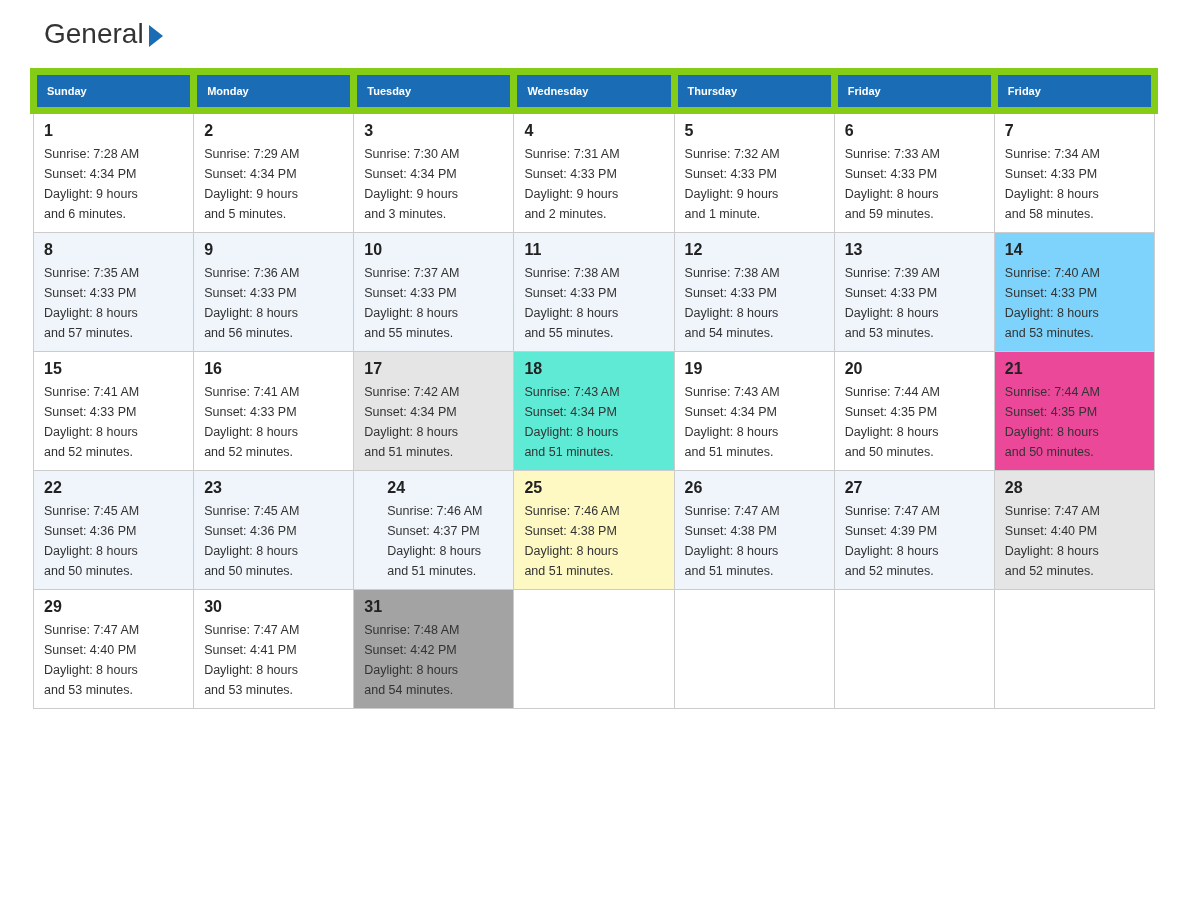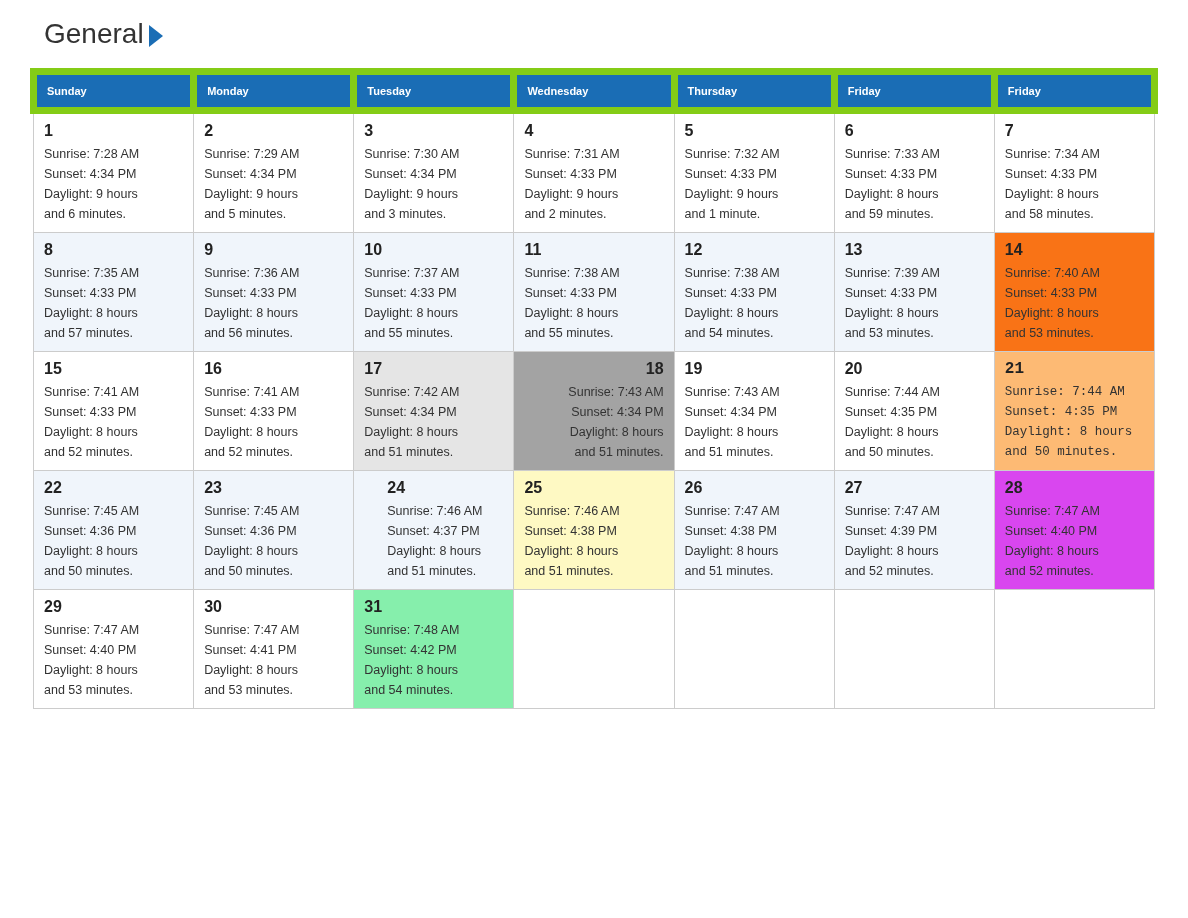--- a/index.html
+++ b/index.html
@@ -176,51 +176,51 @@
           <div class="day-info">Sunrise: 7:38 AM<br>Sunset: 4:33 PM<br>Daylight: 8 hours<br>and 55 minutes.</div>
         </td>
         <td style="background: rgb(240, 245, 251);">
           <span class="day-num">12</span>
           <div class="day-info">Sunrise: 7:38 AM<br>Sunset: 4:33 PM<br>Daylight: 8 hours<br>and 54 minutes.</div>
         </td>
         <td style="background: rgb(240, 245, 251);">
           <span class="day-num">13</span>
           <div class="day-info">Sunrise: 7:39 AM<br>Sunset: 4:33 PM<br>Daylight: 8 hours<br>and 53 minutes.</div>
         </td>
-        <td style="background: #f97316; margin-top: 12px;">
+        <td style="background: #7dd3fc; margin-top: 12px;">
           <span class="day-num">14</span>
           <div class="day-info">Sunrise: 7:40 AM<br>Sunset: 4:33 PM<br>Daylight: 8 hours<br>and 53 minutes.</div>
         </td>
       </tr>
       <tr>
         <td style="background: rgb(255, 255, 255);">
           <span class="day-num">15</span>
           <div class="day-info">Sunrise: 7:41 AM<br>Sunset: 4:33 PM<br>Daylight: 8 hours<br>and 52 minutes.</div>
         </td>
         <td style="background: rgb(255, 255, 255);">
           <span class="day-num">16</span>
           <div class="day-info">Sunrise: 7:41 AM<br>Sunset: 4:33 PM<br>Daylight: 8 hours<br>and 52 minutes.</div>
         </td>
         <td style="background: #e5e5e5;">
           <span class="day-num">17</span>
           <div class="day-info">Sunrise: 7:42 AM<br>Sunset: 4:34 PM<br>Daylight: 8 hours<br>and 51 minutes.</div>
         </td>
-        <td style="background: #a3a3a3; text-align: right;">
+        <td style="background: #5eead4;">
           <span class="day-num">18</span>
           <div class="day-info">Sunrise: 7:43 AM<br>Sunset: 4:34 PM<br>Daylight: 8 hours<br>and 51 minutes.</div>
         </td>
         <td style="background: rgb(255, 255, 255);">
           <span class="day-num">19</span>
           <div class="day-info">Sunrise: 7:43 AM<br>Sunset: 4:34 PM<br>Daylight: 8 hours<br>and 51 minutes.</div>
         </td>
         <td style="background: rgb(255, 255, 255);">
           <span class="day-num">20</span>
           <div class="day-info">Sunrise: 7:44 AM<br>Sunset: 4:35 PM<br>Daylight: 8 hours<br>and 50 minutes.</div>
         </td>
-        <td style="background: #fdba74; font-family: Liberation Mono, monospace;">
+        <td style="background: #ec4899;">
           <span class="day-num">21</span>
           <div class="day-info">Sunrise: 7:44 AM<br>Sunset: 4:35 PM<br>Daylight: 8 hours<br>and 50 minutes.</div>
         </td>
       </tr>
       <tr>
         <td style="background: rgb(240, 245, 251);">
           <span class="day-num">22</span>
           <div class="day-info">Sunrise: 7:45 AM<br>Sunset: 4:36 PM<br>Daylight: 8 hours<br>and 50 minutes.</div>
         </td>
         <td style="background: rgb(240, 245, 251);">
@@ -236,35 +236,35 @@
           <div class="day-info">Sunrise: 7:46 AM<br>Sunset: 4:38 PM<br>Daylight: 8 hours<br>and 51 minutes.</div>
         </td>
         <td style="background: rgb(240, 245, 251);">
           <span class="day-num">26</span>
           <div class="day-info">Sunrise: 7:47 AM<br>Sunset: 4:38 PM<br>Daylight: 8 hours<br>and 51 minutes.</div>
         </td>
         <td style="background: rgb(240, 245, 251);">
           <span class="day-num">27</span>
           <div class="day-info">Sunrise: 7:47 AM<br>Sunset: 4:39 PM<br>Daylight: 8 hours<br>and 52 minutes.</div>
         </td>
-        <td style="background: #d946ef; margin-left: 28px;">
+        <td style="background: #e5e5e5; margin-left: 28px;">
           <span class="day-num">28</span>
           <div class="day-info">Sunrise: 7:47 AM<br>Sunset: 4:40 PM<br>Daylight: 8 hours<br>and 52 minutes.</div>
         </td>
       </tr>
       <tr>
         <td style="background: rgb(255, 255, 255);">
           <span class="day-num">29</span>
           <div class="day-info">Sunrise: 7:47 AM<br>Sunset: 4:40 PM<br>Daylight: 8 hours<br>and 53 minutes.</div>
         </td>
         <td style="background: rgb(255, 255, 255);">
           <span class="day-num">30</span>
           <div class="day-info">Sunrise: 7:47 AM<br>Sunset: 4:41 PM<br>Daylight: 8 hours<br>and 53 minutes.</div>
         </td>
-        <td style="background: #86efac;">
+        <td style="background: #a3a3a3;">
           <span class="day-num">31</span>
           <div class="day-info">Sunrise: 7:48 AM<br>Sunset: 4:42 PM<br>Daylight: 8 hours<br>and 54 minutes.</div>
         </td>
         <td class="empty-cell" style="background: rgb(255, 255, 255);"></td>
         <td class="empty-cell" style="background: rgb(255, 255, 255);"></td>
         <td class="empty-cell" style="background: rgb(255, 255, 255);"></td>
         <td class="empty-cell" style="background: rgb(255, 255, 255);"></td>
       </tr>
     </tbody>
 </table>

